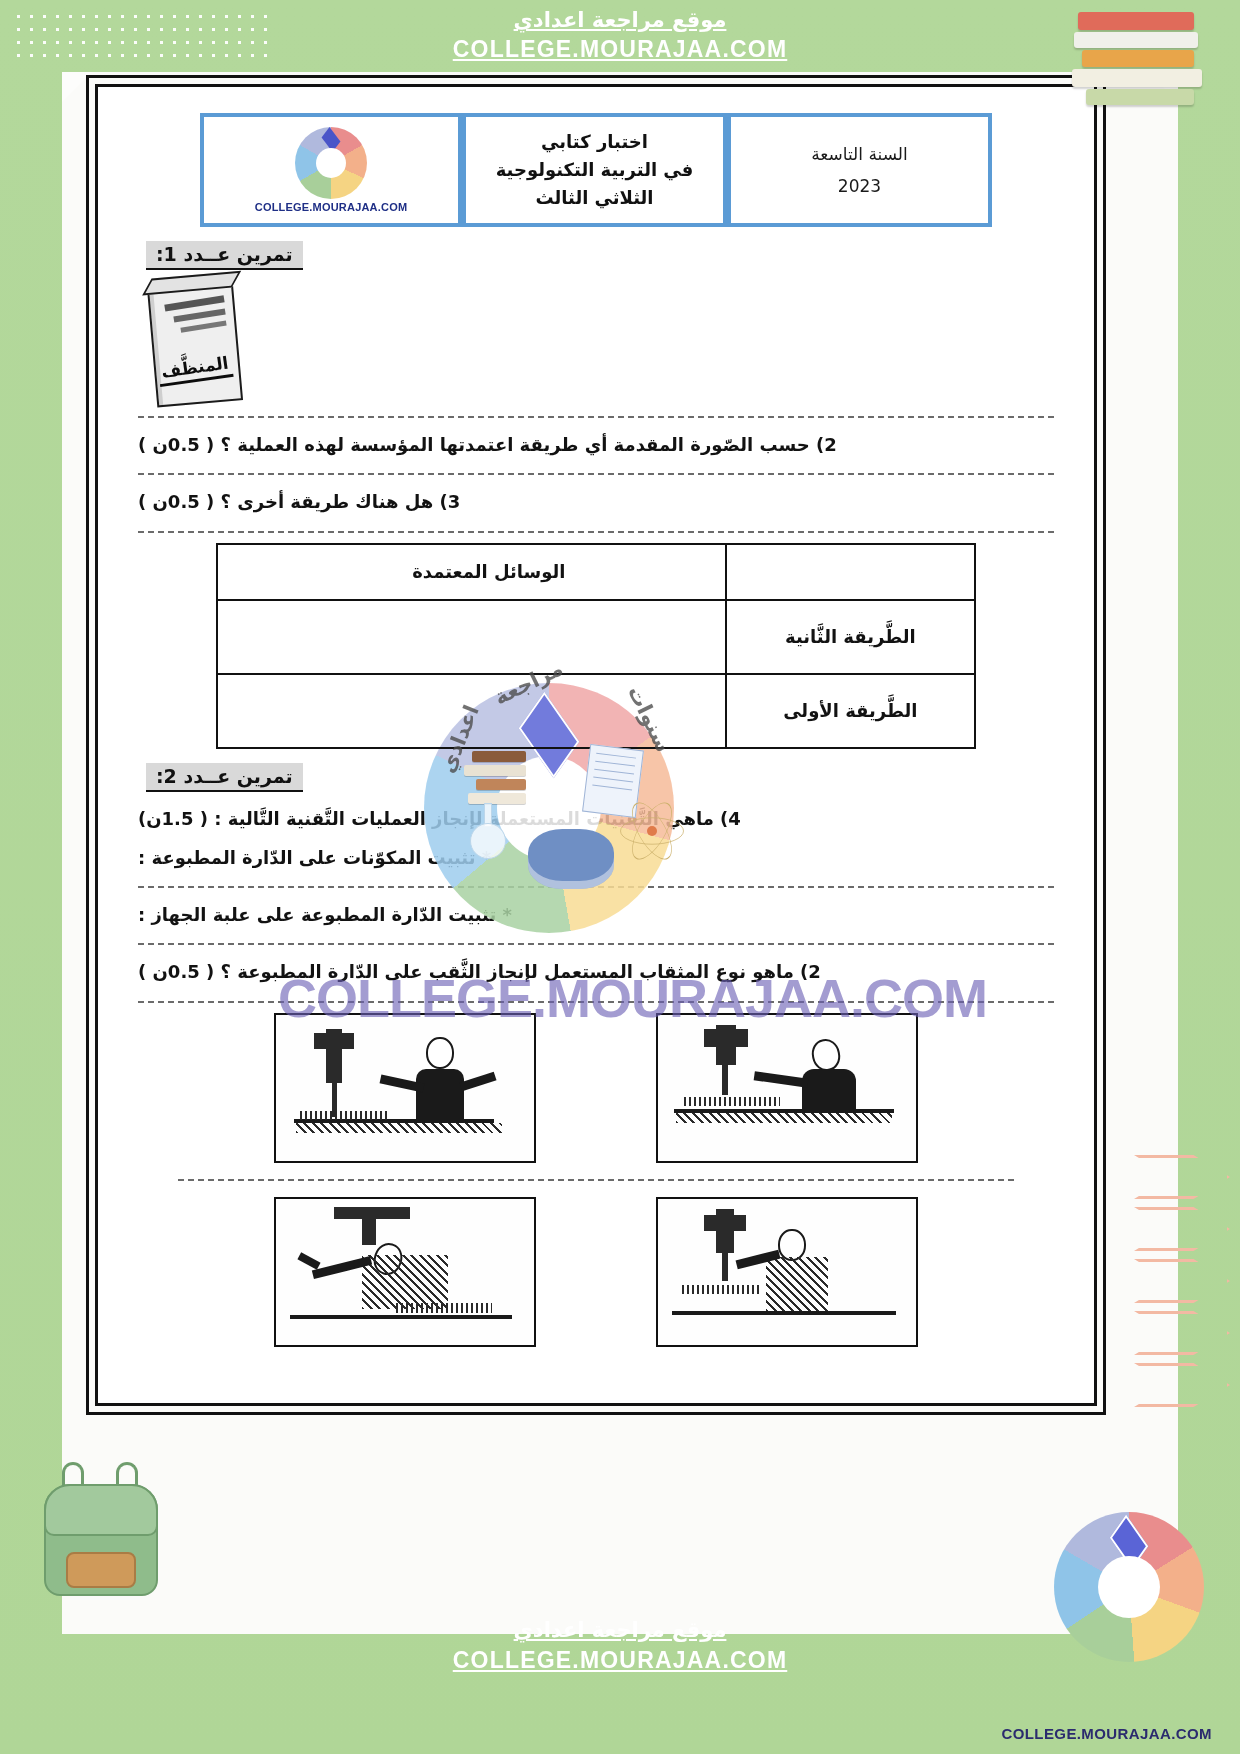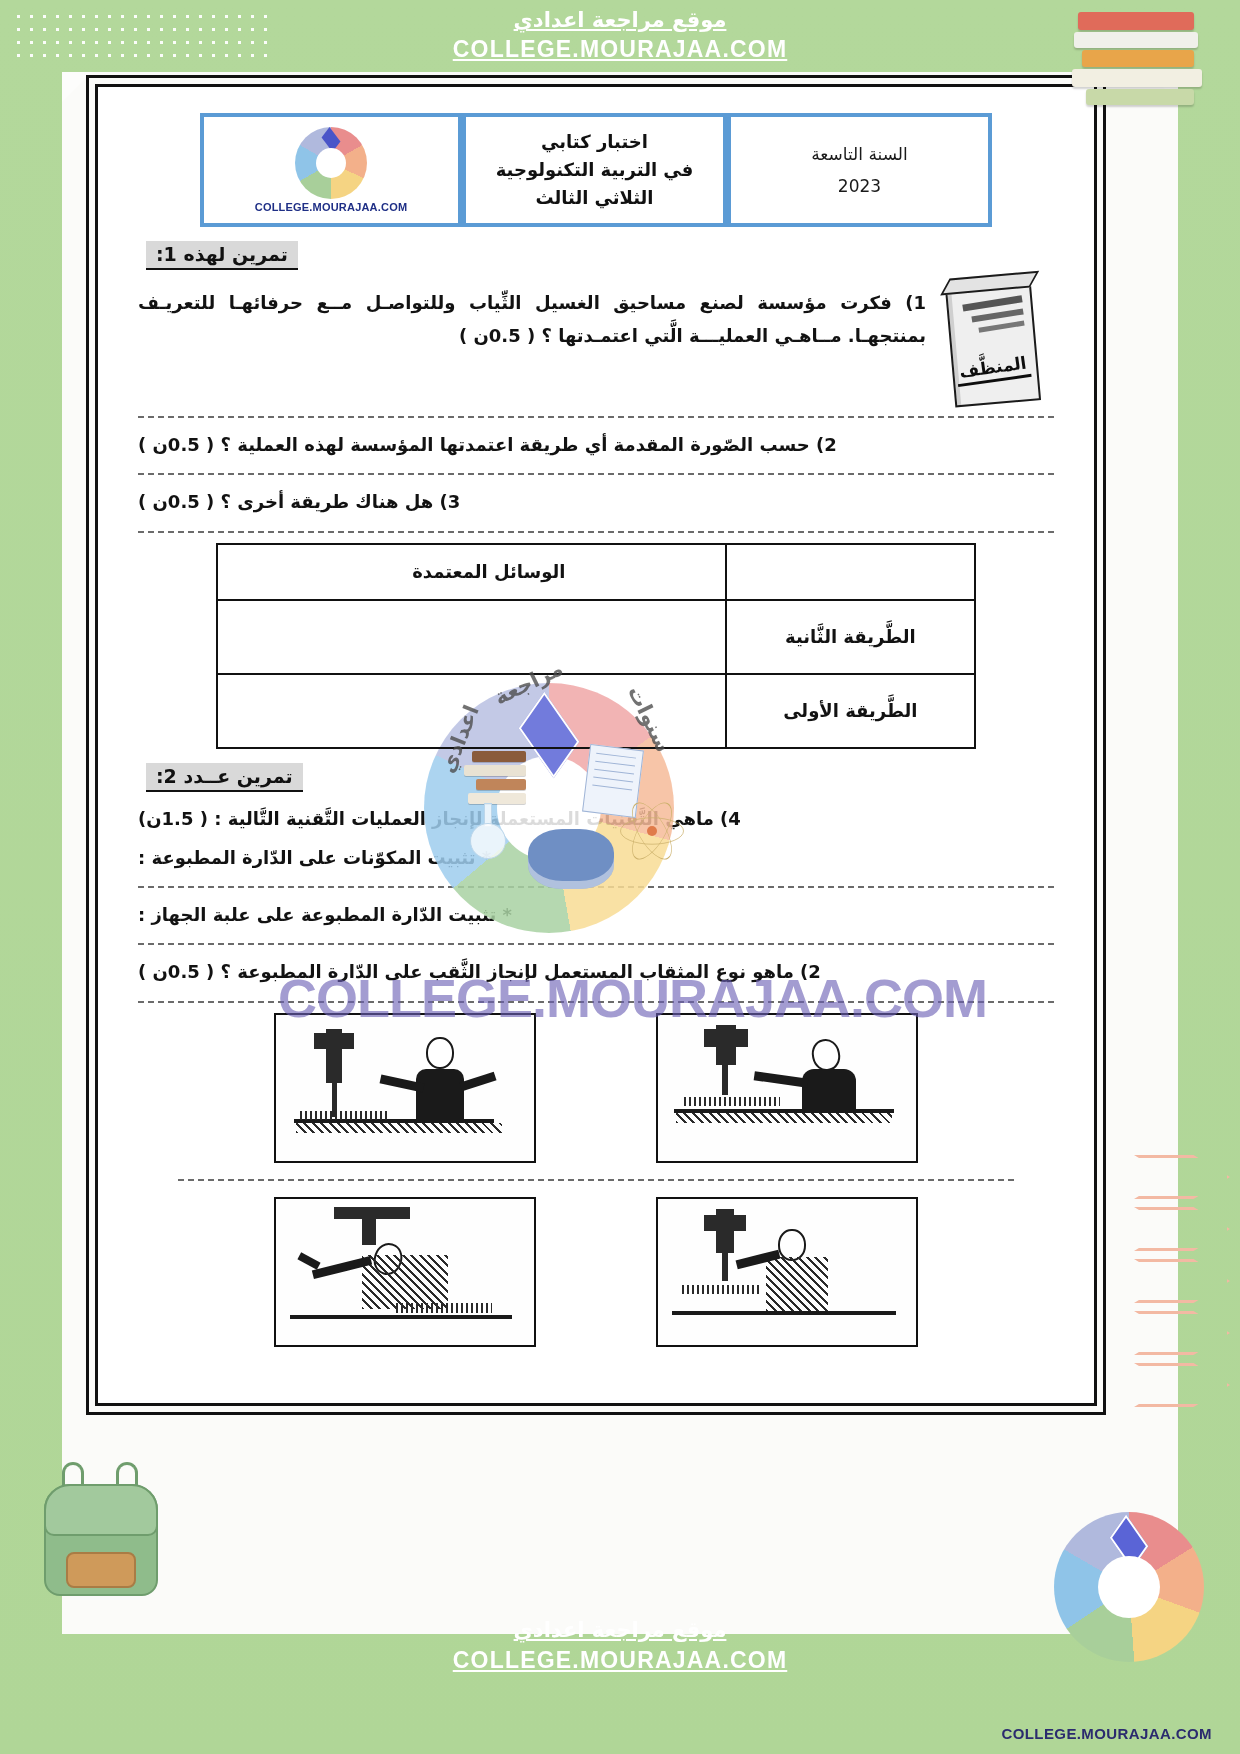--- a/index.html
+++ b/index.html
@@ -439,25 +439,24 @@
         <div class="donut">
           <div class="logo-cap"></div>
         </div>
         <div class="logo-text">COLLEGE.MOURAJAA.COM</div>
       </td>
     </tr>
   </tbody>
       </table>
 
   <div class="ex-head">
-    <span>تمرين لهذه 1:</span>
+    <span>تمرين عــدد 1:</span>
   </div>
 
   <div class="q-with-img">
-    <div class="q justified q-text">1) فكرت مؤسسة لصنع مساحيق الغسيل الثِّياب وللتواصـل مــع حرفائهـا للتعريـف بمنتجهـا. مــاهـي العمليـــة الَّتي اعتمـدتها ؟ ( 0.5ن )</div>
     <div class="packet">
       <div class="packet-l1"></div>
       <div class="packet-l2"></div>
       <div class="packet-l3"></div>
       <div class="packet-word">المنظَّف</div>
     </div>
   </div>
 
   <hr class="dashes">
 

